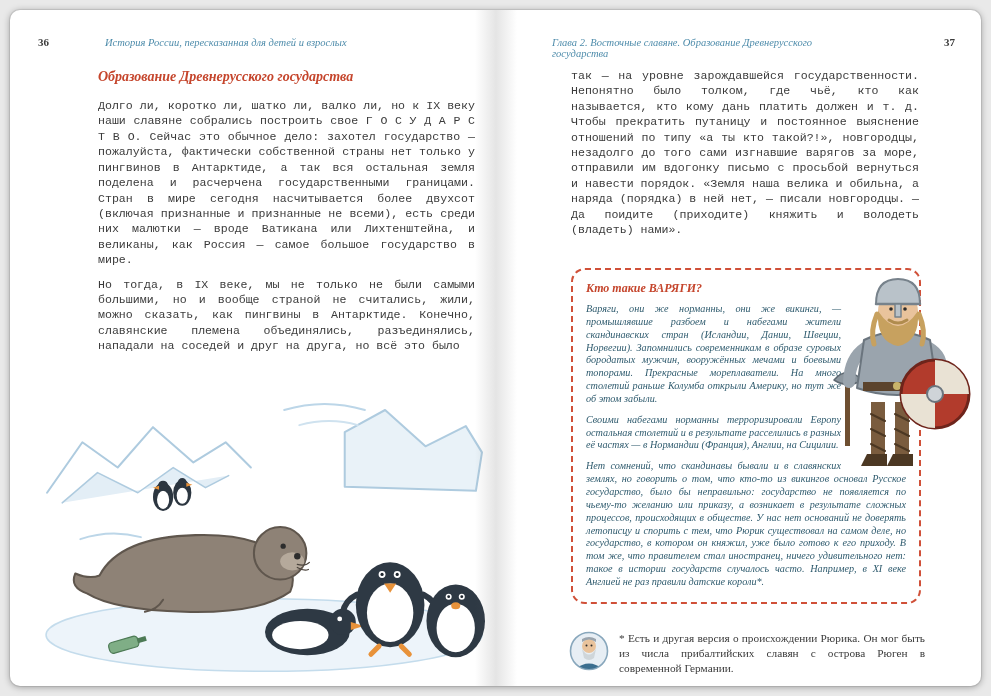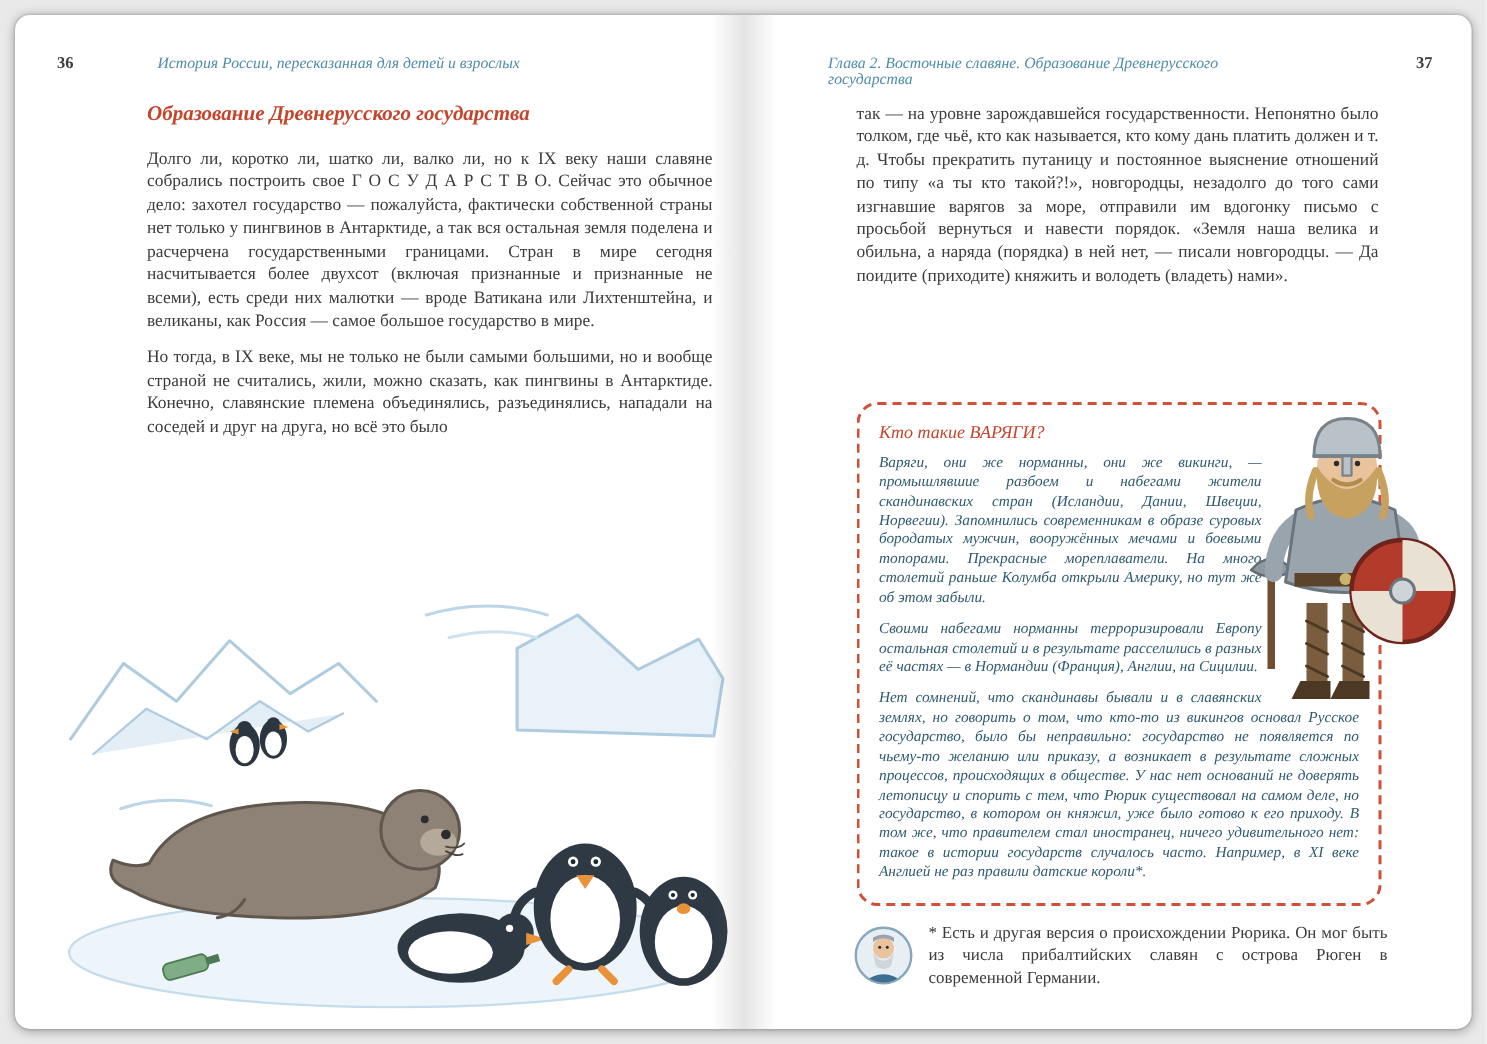--- a/index.html
+++ b/index.html
@@ -48,59 +48,60 @@
     width: 305px;
     font-style: italic; font-weight: bold;
     font-size: 14px; line-height: 1.22;
     color: #c5452c;
   }
   .bodytext p {
     margin: 0 0 9px 0;
     font-size: 11.6px; line-height: 1.33;
     color: #3b3b3b;
     text-align: justify;
+    font-family: Liberation Mono, monospace;
   }
 
   .illustration-left {
     position: absolute; left: 32px; right: 10px; top: 356px; bottom: 10px;
   }
   .illustration-left svg { width: 100%; height: 100%; }
 
   .infobox {
     position: absolute; top: 258px; left: 75px; right: 60px; height: 336px;
     border: 2px dashed #d05038; border-radius: 14px;
     padding: 11px 13px;
     background: #fff;
     overflow: hidden;
     z-index: 2;
   }
   .infobox-title {
     margin: 0 0 7px 0;
-    font-style: italic; font-weight: normal;
+    font-style: italic; font-weight: bold;
     font-size: 12px; color: #c5452c;
   }
   .infobox p {
     margin: 0 0 8px 0;
     font-style: italic;
     font-size: 10.2px; line-height: 1.26;
     color: #2f5b6e;
     text-align: justify;
   }
   .viking-spacer { float: right; width: 58px; height: 184px; margin-left: 7px; }
 
   .viking-figure {
     position: absolute; top: 244px; right: 10px;
     width: 144px; height: 234px;
     z-index: 3;
   }
   .viking-figure svg { width: 100%; height: 100%; }
 
   .footnote {
-    position: absolute; top: 605px; left: 73px; right: 56px;
-    display: flex; gap: 10px; align-items: center;
+    position: absolute; top: 621px; left: 73px; right: 56px;
+    display: flex; gap: 10px; align-items: flex-start;
   }
   .footnote-avatar { width: 40px; height: 40px; flex: none; }
   .footnote-text {
     font-size: 11.3px; line-height: 1.32;
     color: #3b3b3b; text-align: justify;
   }
 </style>
 </head>
 <body>
 

